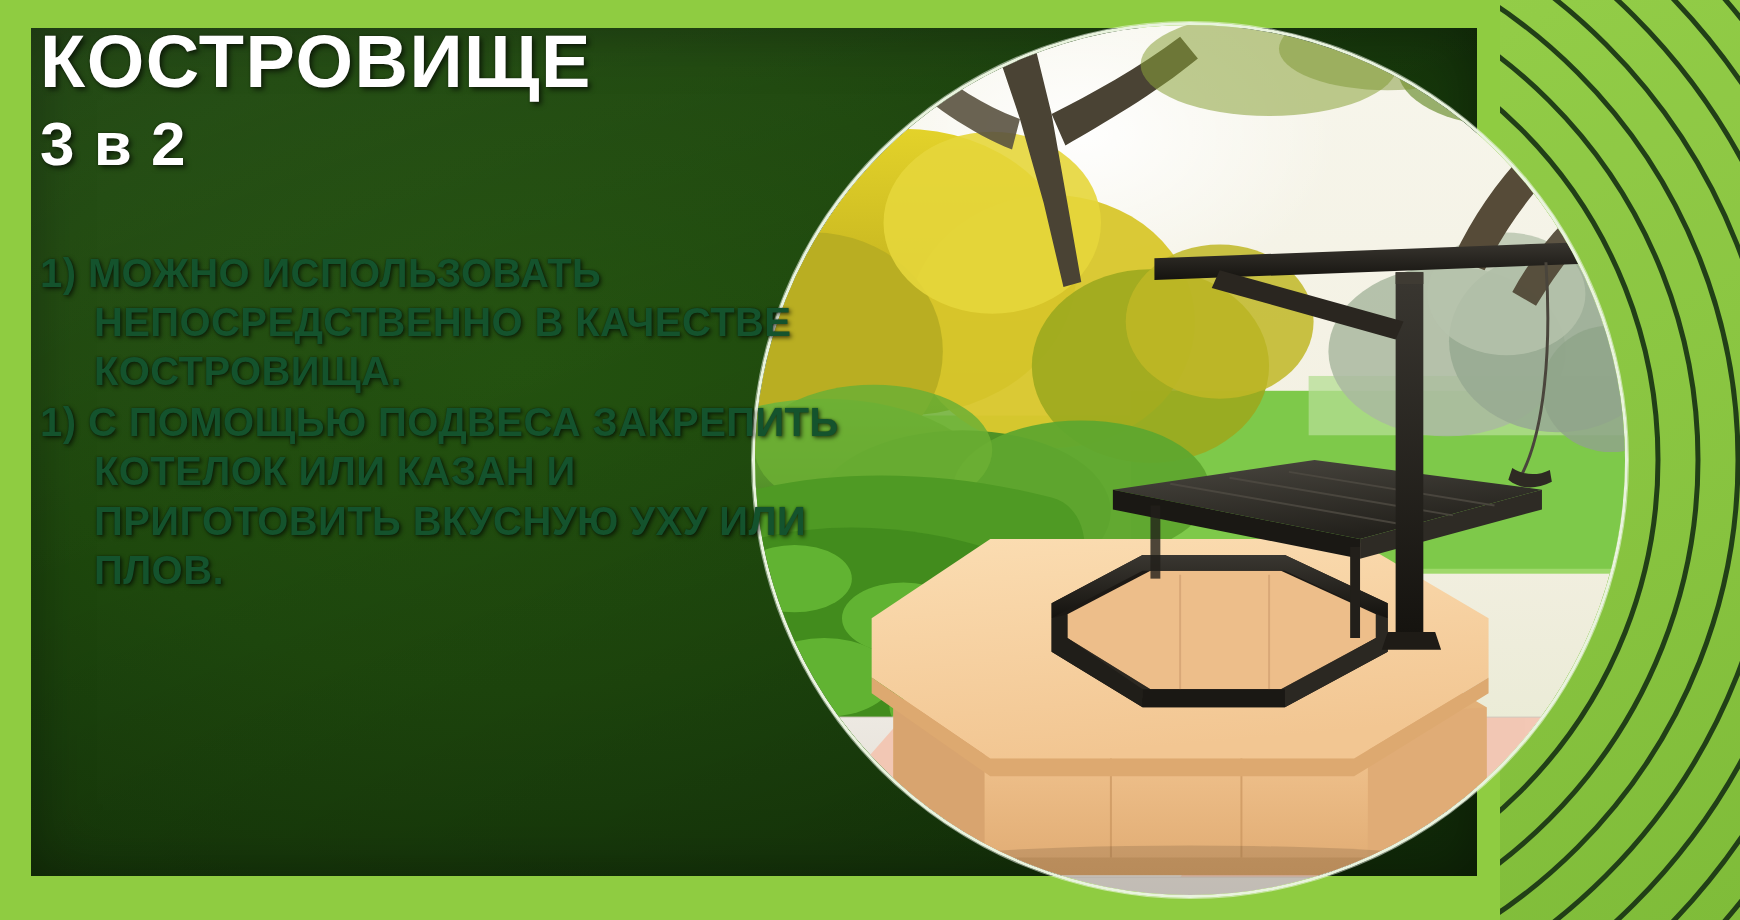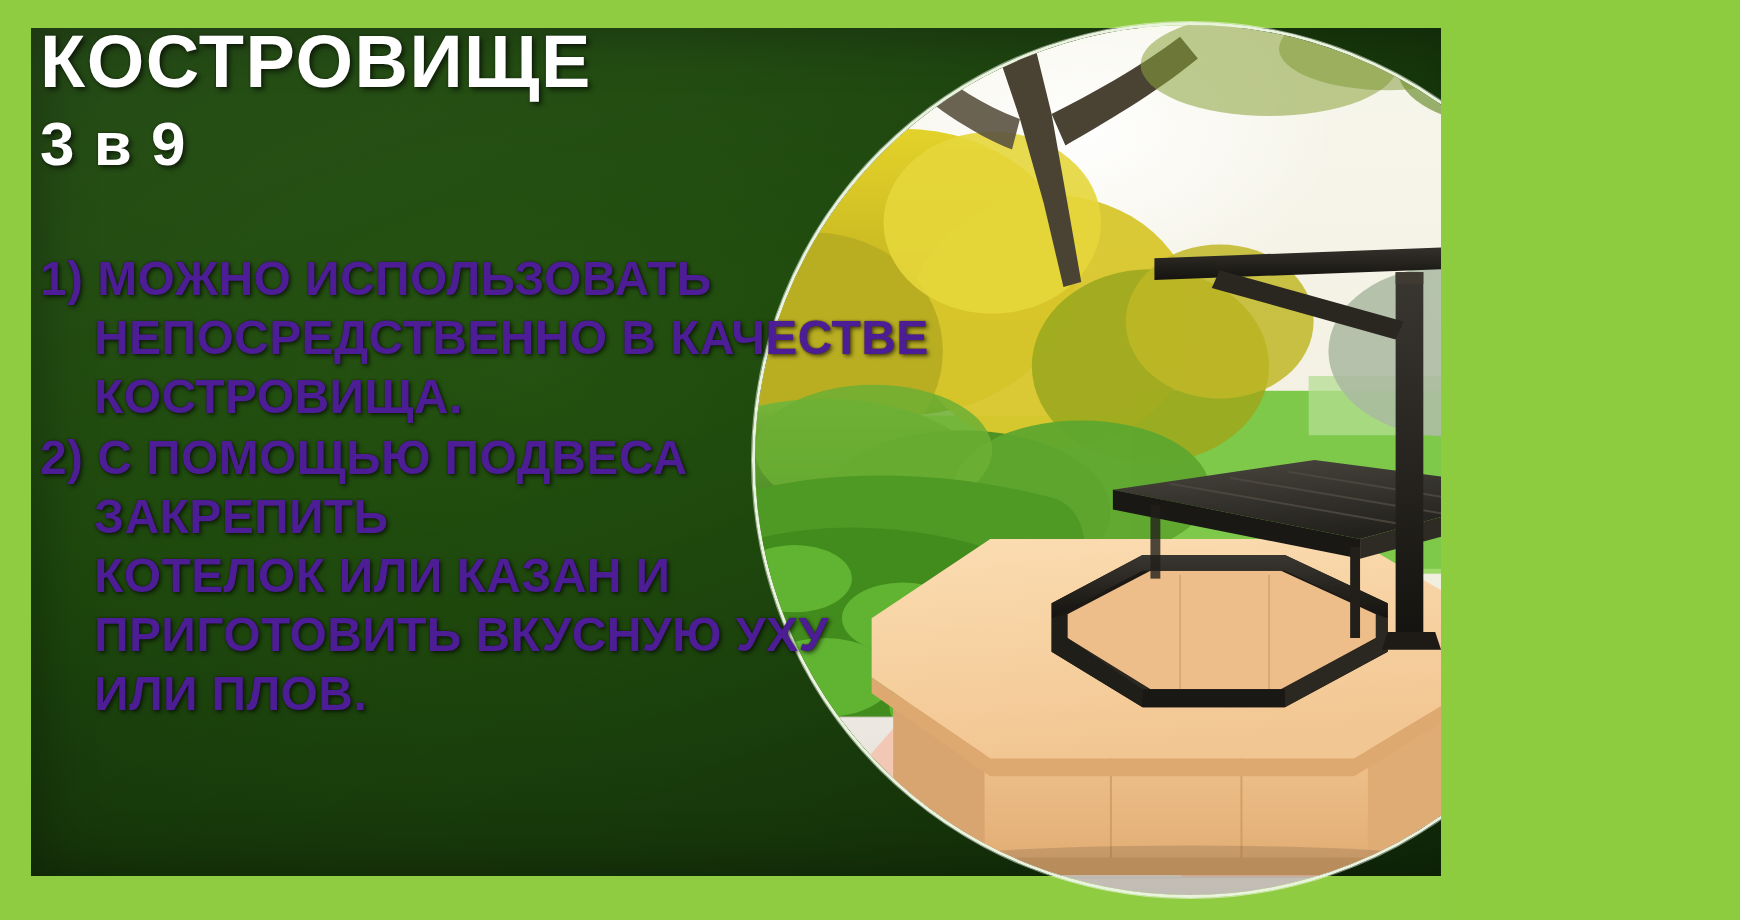--- a/index.html
+++ b/index.html
@@ -5,21 +5,21 @@
   * { margin:0; padding:0; box-sizing:border-box; }
   html,body{
     width:1740px; height:920px; overflow:hidden;
     background:#8DCB3F;
     font-family:"Liberation Sans", sans-serif;
   }
 
   
   #poster{
     position:relative;
-    width:1441px; height:920px;
+    width:1740px; height:920px;
     overflow:hidden;
     background:#8FCC41;
   }
 
   
   .arc-layer{
     position:absolute;
     inset:0;
     overflow:hidden;
     pointer-events:none;
@@ -73,22 +73,22 @@
     margin-top:12px;
     letter-spacing:1px;
     text-shadow: 3px 3px 5px rgba(0,0,0,.55), 0 0 2px rgba(0,0,0,.5);
   }
 
   .bullets{
     margin-top:72px;
     list-style:none;
   }
   .bullets li{
-    color:#4c1d95;
-    font-size:48px;
+    color:#14532d;
+    font-size:40px;
     font-weight:600;
     line-height:1.23;
     letter-spacing:.4px;
     padding-left:54px;
     text-indent:-54px;
     margin-bottom:2px;
     text-shadow: 2px 2px 4px rgba(0,0,0,.6), 0 0 2px rgba(0,0,0,.45);
     white-space:pre-line;
   }
 
@@ -320,25 +320,25 @@
 
         <path d="M640 614 L688 614 L694 632 L634 632 Z" fill="#1E1B16"></path>
 
         <ellipse cx="440" cy="856" rx="330" ry="26" fill="#000000" opacity=".12"></ellipse>
       </g>
     </svg>
   </div>
 
   <div class="textwrap">
     <div class="title">КОСТРОВИЩЕ</div>
-    <div class="subtitle">3 в 9</div>
+    <div class="subtitle">3 в 2</div>
 
     <ul class="bullets">
       <li>1) МОЖНО ИСПОЛЬЗОВАТЬ
 НЕПОСРЕДСТВЕННО В КАЧЕСТВЕ
 КОСТРОВИЩА.</li>
-      <li>2) С ПОМОЩЬЮ ПОДВЕСА ЗАКРЕПИТЬ
+      <li>1) С ПОМОЩЬЮ ПОДВЕСА ЗАКРЕПИТЬ
 КОТЕЛОК ИЛИ КАЗАН И
 ПРИГОТОВИТЬ ВКУСНУЮ УХУ ИЛИ ПЛОВ.</li>
     </ul>
   </div>
 
 </div>
 
 </body></html>

